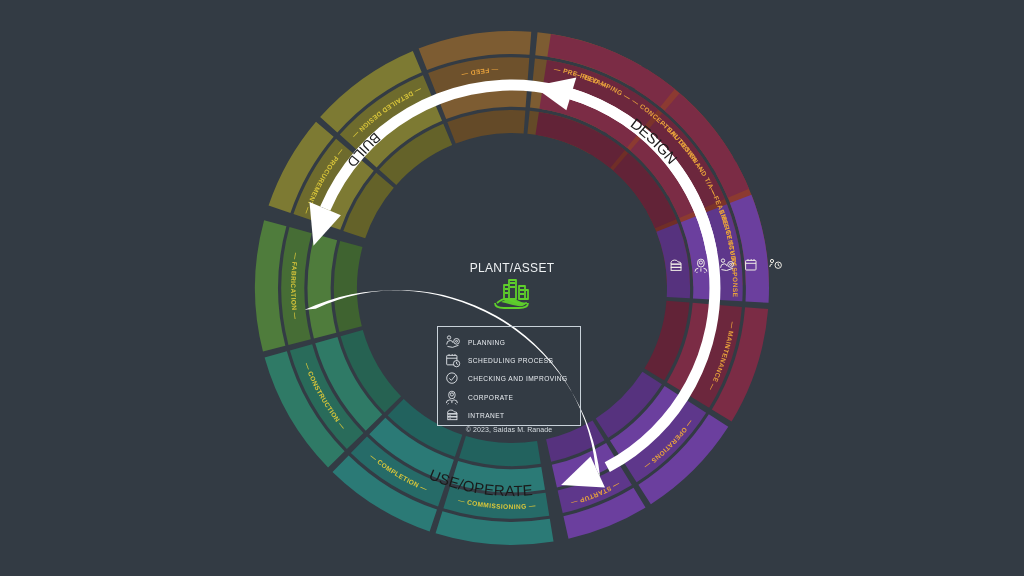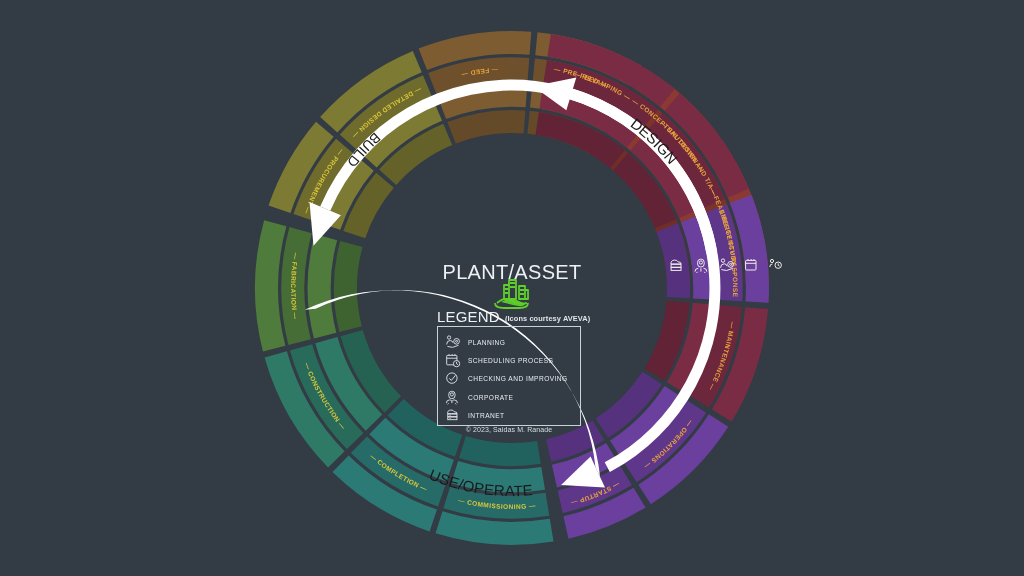--- a/index.html
+++ b/index.html
@@ -12,21 +12,21 @@
   #stage{position:absolute;inset:0;}
   svg{display:block;}
   .seglabel{font-family:"Liberation Sans",sans-serif;font-weight:600;letter-spacing:.4px;}
   .phaselabel{font-family:"Liberation Sans",sans-serif;fill:#1a1a1a;}
 
   .centerbox{
     position:absolute;left:0;top:0;width:1024px;height:576px;pointer-events:none;
   }
   .plant-title{
     position:absolute;left:512px;top:261px;transform:translateX(-50%);
-    color:#eef1f3;font-size:20px;letter-spacing:.3px;white-space:nowrap;
+    color:#eef1f3;font-size:12px;letter-spacing:.3px;white-space:nowrap;
   }
   .plant-icon{
     position:absolute;left:512px;top:277px;transform:translateX(-50%);
     width:46px;height:34px;
   }
   .legend-head{
     position:absolute;left:437px;top:308px;display:flex;align-items:flex-end;gap:5px;
   }
   .legend-head .lg{color:#eef1f3;font-size:15px;letter-spacing:.2px;}
   .legend-head .cr{color:#dfe4e8;font-size:7.4px;font-weight:bold;padding-bottom:2px;letter-spacing:.1px;}
@@ -226,24 +226,20 @@
       <rect x="21" y="5" width="5" height="2"></rect>
       <rect x="21" y="9" width="5" height="2"></rect>
       <rect x="16" y="11" width="3" height="2"></rect>
       <rect x="16" y="15" width="3" height="2"></rect>
       <rect x="31" y="12" width="4" height="2"></rect>
       <rect x="31" y="16" width="4" height="2"></rect>
       <path d="M12 25 q10 -6 18 -1 q5 3 8 1 q-2 5 -9 4 q-9 -2 -17 -4z" opacity="0.95"></path>
     </g>
   </svg>
 
-  <div class="legend-head">
-    <span class="lg">LEGEND</span>
-    <span class="cr">(Icons courtesy AVEVA)</span>
-  </div>
 
   <div class="legend-box">
 
     <div class="legend-row">
       <svg class="ic" viewBox="0 0 20 19">
         <g fill="none" stroke="#e9edf1" stroke-width="1.1">
           <circle cx="5" cy="3.2" r="2.1"></circle>
           <path d="M2 12 q0 -5 4.5 -5 q3 0 3.6 3"></path>
           <circle cx="14.5" cy="8" r="3.6"></circle>
           <circle cx="14.5" cy="8" r="1.2"></circle>

